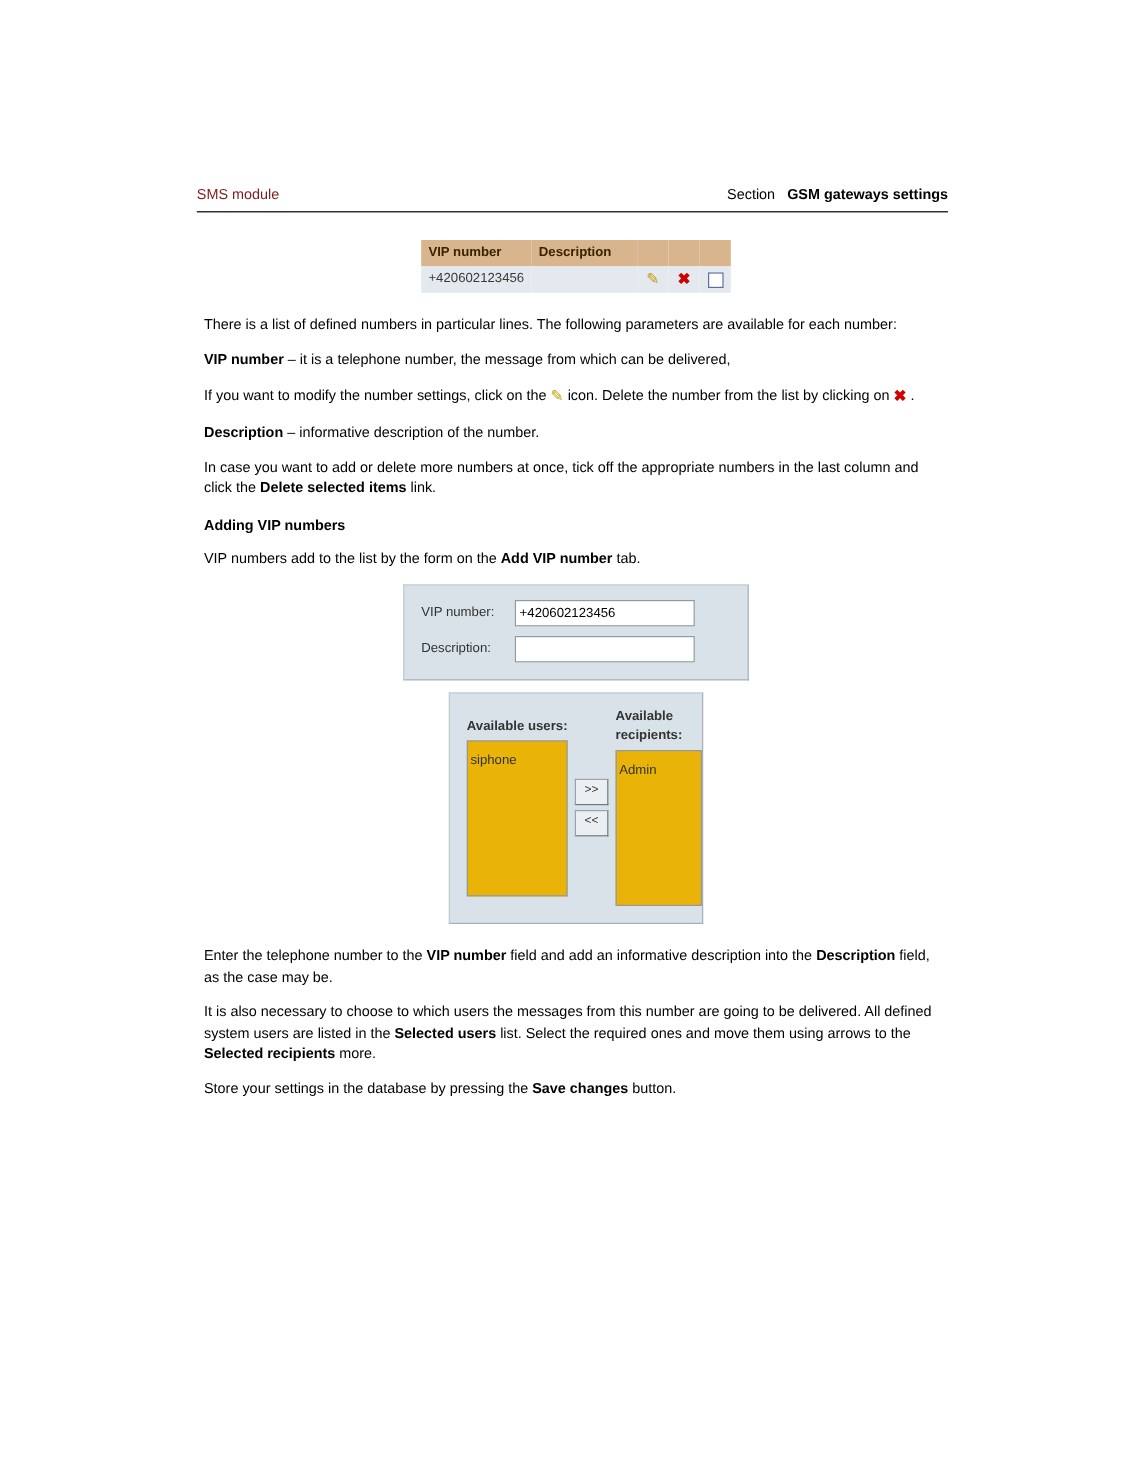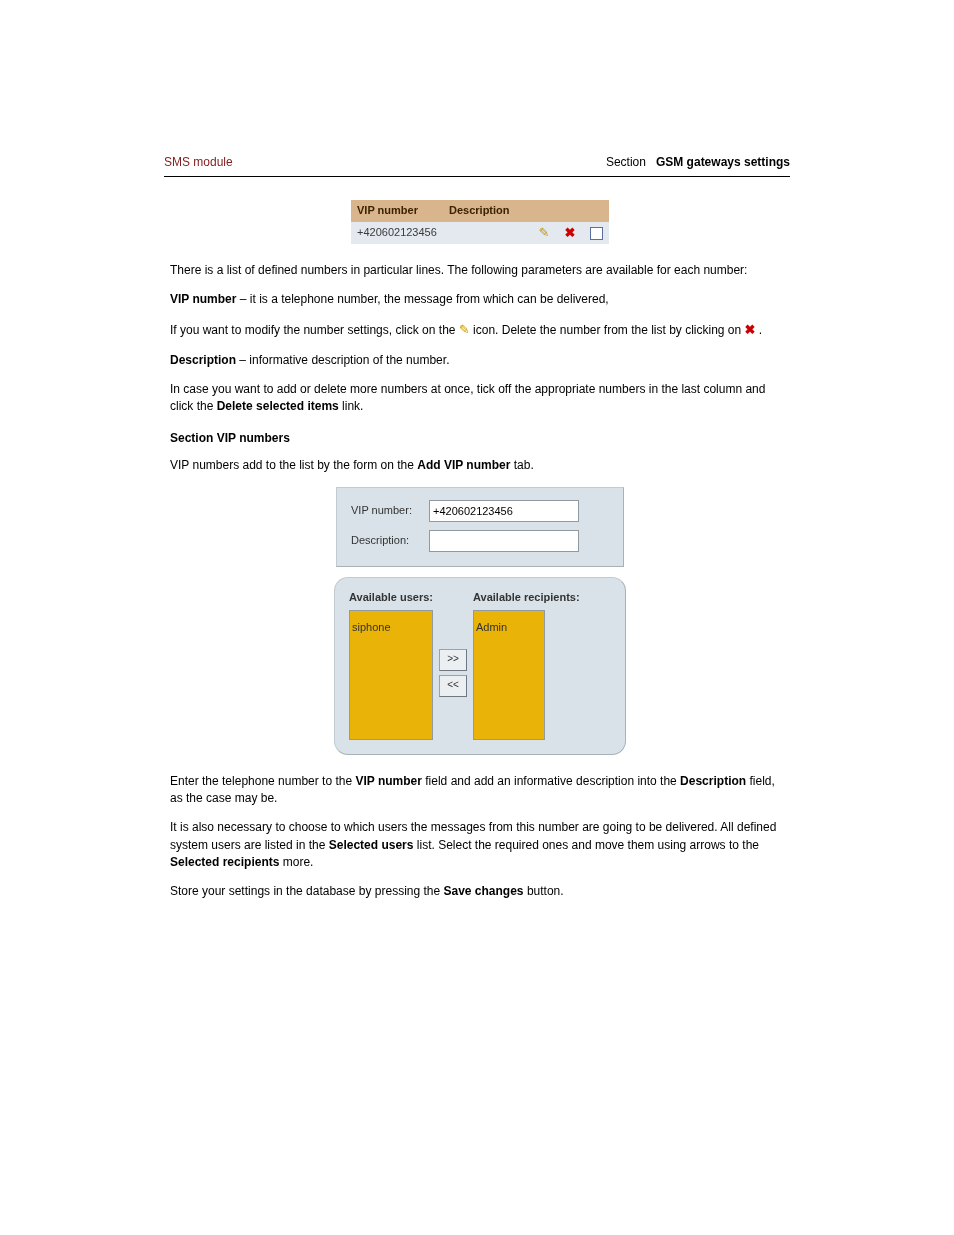--- a/index.html
+++ b/index.html
@@ -124,26 +124,25 @@
     height: 18px;
     background: #fff;
     border: 1px solid #8f9aa3;
     padding: 1px 3px;
     font-size: 11px;
     font-family: inherit;
     color: #000;
   }
 
   .panel-bottom {
-    width: 292px;
+    width: 212px;
     padding: 12px 14px 14px 14px;
     margin-top: 10px;
     display: inline-flex;
-    align-items: flex-end;
-    border-radius: 14px;
+    align-items: center;
   }
   .listcol {
     display: flex;
     flex-direction: column;
   }
   .listcol .lbl {
     font-weight: bold;
     margin-bottom: 4px;
     font-size: 11px;
   }
@@ -243,21 +242,21 @@
     <p>
       <span class="bold">Description</span><span> – informative description of the number.</span>
     </p>
 
     <p>
       <span>In case you want to add or delete more numbers at once, tick off the appropriate numbers in the last column and click the </span>
       <span class="bold">Delete selected items</span>
       <span> link.</span>
     </p>
 
-    <div class="subhead">Section VIP numbers</div>
+    <div class="subhead">Adding VIP numbers</div>
 
     <p>
       <span>VIP numbers add to the list by the form on the </span>
       <span class="bold">Add VIP number</span>
       <span> tab.</span>
     </p>
 
     <div class="center-blk">
       <div>
         <div class="panel panel-top">

